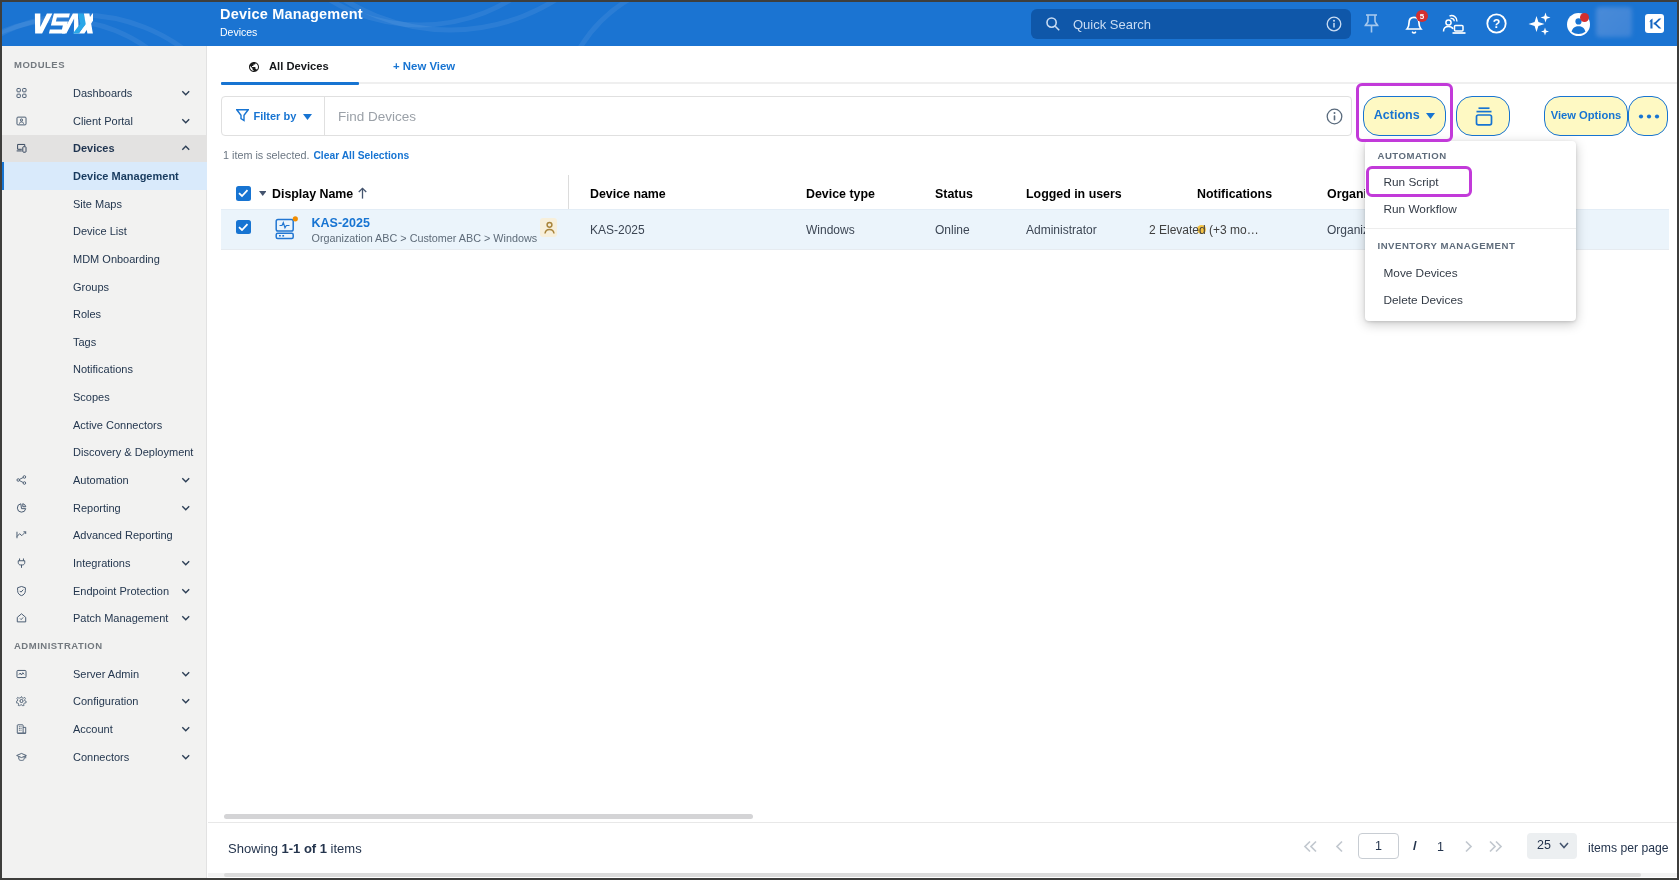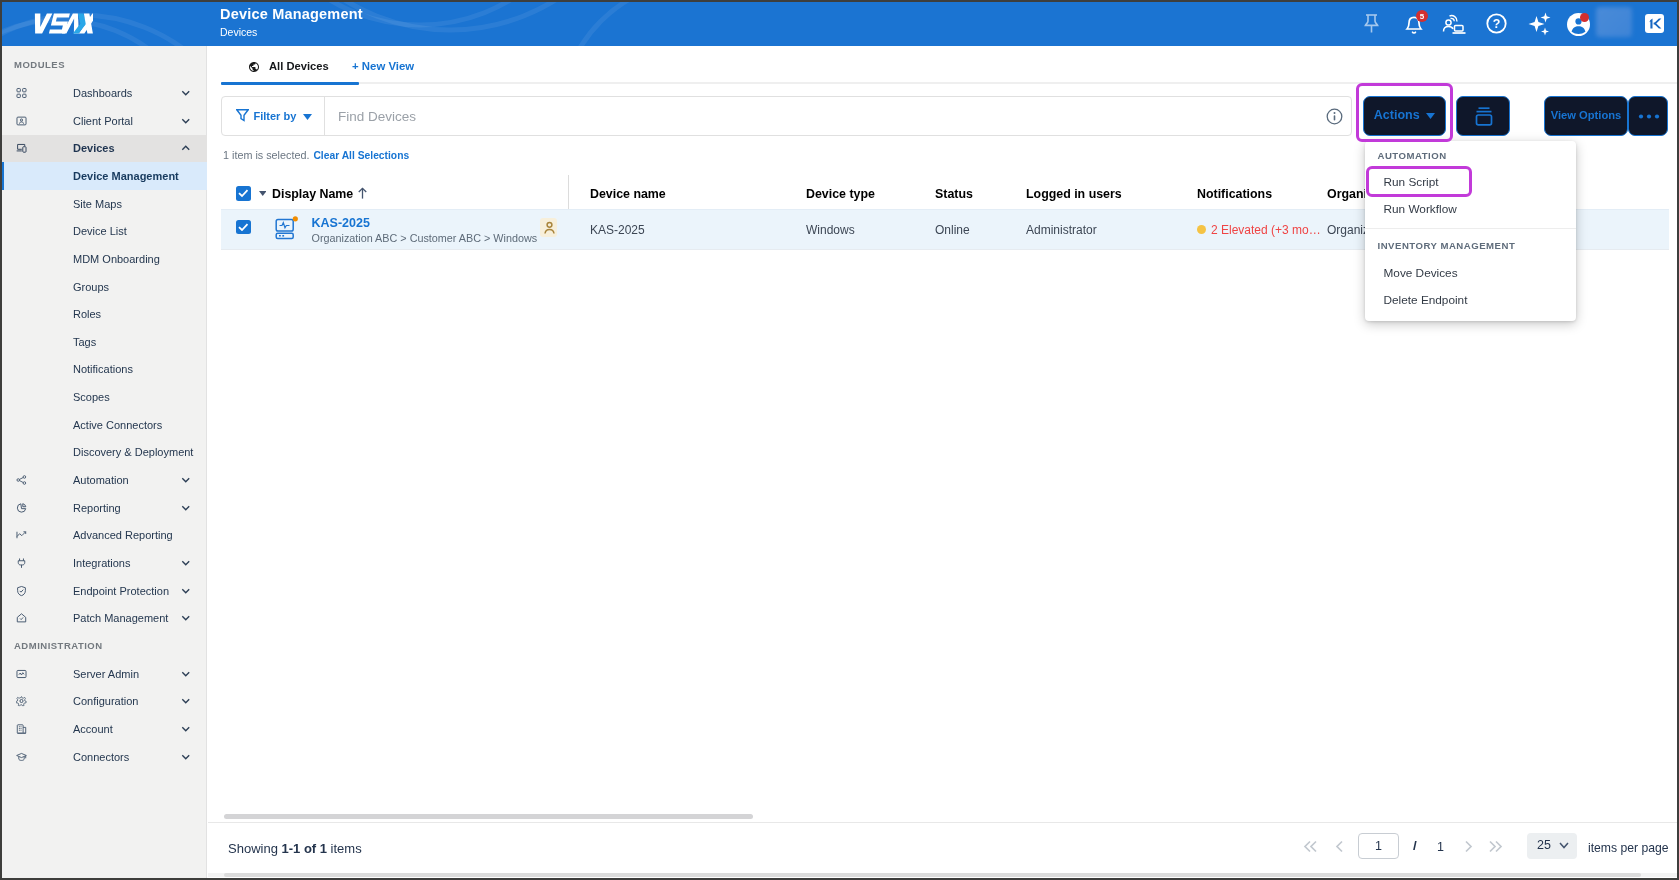--- a/index.html
+++ b/index.html
@@ -24,29 +24,29 @@
   .sb-item .chev { position:absolute; right:17px; top:50%; transform:translateY(-50%); width:9.5px; height:9.5px; }
   .sb-item.hdr { font-weight:bold; color:#1f3450; }
 
   
   .content { position:absolute; left:208px; top:46px; right:0; bottom:0; background:#fff; }
 
   
   .tabline { position:absolute; left:221px; top:82px; width:1456px; height:2px; background:#efefef; }
   .tabua { position:absolute; left:220.5px; top:82px; width:138px; height:3px; background:#1774d2; border-radius:1px; }
   .tab1 { position:absolute; left:269px; top:60px; font-size:11.2px; font-weight:bold; color:#15171a; }
-  .tab2 { position:absolute; left:352px; top:60px; font-size:11.4px; font-weight:bold; color:#1774d2; }
+  .tab2 { position:absolute; left:393px; top:60px; font-size:11.4px; font-weight:bold; color:#1774d2; }
 
   
   .toolbar { position:absolute; left:221px; top:96px; width:1131px; height:40px; border:1px solid #e0e0e0; border-radius:4px; }
   .tb-filter { position:absolute; left:0; top:0; width:103px; height:38px; border-right:1px solid #e0e0e0; }
   .filterby { position:absolute; left:31.5px; top:13px; font-size:11px; font-weight:bold; color:#1774d2; }
   .finddev { position:absolute; left:116px; top:12px; font-size:13.5px; color:#9ba1a8; }
 
-  .btn { position:absolute; top:96px; height:40px; border:1.5px solid #1774d2; border-radius:7px; background:#0f172a; color:#1774d2; font-size:12.5px; font-weight:bold; text-align:center; }
+  .btn { position:absolute; top:96px; height:40px; border:1.5px solid #1774d2; border-radius:16px; background:#fef9c3; color:#1774d2; font-size:12.5px; font-weight:bold; text-align:center; }
   .mag { position:absolute; border:3.5px solid #c23ad9; border-radius:6px; z-index:70; }
 
   
   .selline { position:absolute; left:223px; top:148.5px; font-size:10.8px; color:#6b7682; }
   .selline b { color:#1774d2; margin-left:1px; font-size:10.3px; }
 
   
   .th { position:absolute; top:186.5px; font-size:12.4px; font-weight:bold; color:#000000; white-space:nowrap; }
   .coldiv { position:absolute; left:568px; top:175px; width:1px; height:75px; background:#dcdcdc; }
   .row { position:absolute; left:221px; top:209px; width:1448px; height:41px; background:#ebf4fb; border-top:1px solid #e3edf6; border-bottom:1px solid #e6ebf0; }
@@ -88,20 +88,32 @@
         <path d="M38,1 L70,1 L70,9 L46,9 L46,17 L70,17 L70,41 L38,41 L38,33 L62,33 L62,25 L38,25 Z"></path>
         <polygon points="64,41 76,1 86,1 98,41 88,41 81,11 73,41"></polygon>
         <polygon points="115,1 126,1 109,41 98,41"></polygon>
       </g>
       <polygon fill="#2aa7e8" points="86,1 97,1 108,21 97,41 86,41 96,21"></polygon>
       <polygon fill="#ffffff" points="98,1 109,1 126,41 115,41"></polygon>
     </g>
   </svg>
   <div class="tb-title">Device Management</div>
   <div class="tb-sub">Devices</div>
+  <div class="qsearch">
+    <svg class="abs" style="left:14px;top:7px" width="16" height="16" viewBox="0 0 16 16" fill="none" stroke="#c9dcf3" stroke-width="1.6">
+        <circle cx="6.6" cy="6.6" r="4.6"></circle>
+        <line x1="10.2" y1="10.2" x2="14.2" y2="14.2"></line>
+      </svg>
+    <div class="qtext">Quick Search</div>
+    <svg class="abs" style="left:295px;top:7px" width="16" height="16" viewBox="0 0 16 16">
+        <circle cx="8" cy="8" r="6.8" fill="none" stroke="#c9dcf3" stroke-width="1.3"></circle>
+        <circle cx="8" cy="4.7" r="1" fill="#c9dcf3"></circle>
+        <rect x="7.25" y="6.8" width="1.5" height="5" rx="0.7" fill="#c9dcf3"></rect>
+      </svg>
+  </div>
 
   <svg class="abs" style="left:1362px;top:13px;opacity:.6" width="19" height="21" viewBox="0 0 19 21" fill="none" stroke="#fff" stroke-width="1.6">
     <line x1="4" y1="2" x2="15" y2="2"></line>
       <path d="M6 2 L6 8 C6 10 4 11 3.4 12.4 L15.6 12.4 C15 11 13 10 13 8 L13 2"></path>
       <line x1="9.5" y1="12.6" x2="9.5" y2="19.5"></line>
   </svg>
 
   <svg class="abs" style="left:1402px;top:12px" width="24" height="24" viewBox="0 0 24 24" fill="none" stroke="#fff" stroke-width="1.7">
     <path d="M5 17 L19 17 C17.8 15.5 17 14.8 17 11 C17 7.5 15 5.4 12 5.4 C9 5.4 7 7.5 7 11 C7 14.8 6.2 15.5 5 17 Z"></path>
     <path d="M10.2 19.6 C10.6 20.5 11.2 21 12 21 C12.8 21 13.4 20.5 13.8 19.6" stroke-width="1.5"></path>
@@ -428,31 +440,31 @@
   <svg style="position:absolute;left:2.5px;top:2.5px" width="13" height="14" viewBox="0 0 13 14" fill="none" stroke="#a9853c" stroke-width="1.5">
       <circle cx="6.5" cy="3.8" r="2.4"></circle>
       <path d="M2 12.5 C2.3 9.6 4.2 8.4 6.5 8.4 C8.8 8.4 10.7 9.6 11 12.5"></path>
     </svg>
 </div>
 <div class="td" style="left:590px">KAS-2025</div>
 <div class="td" style="left:806px">Windows</div>
 <div class="td" style="left:935px">Online</div>
 <div class="td" style="left:1026px">Administrator</div>
 <div class="abs" style="left:1197px;top:225px;width:9px;height:9px;border-radius:50%;background:#f5c344"></div>
-<div class="td" style="left:1211px;color:#ef4444">2 Elevated (+3 mo…</div>
+<div class="td" style="left:1149px;color:#404040">2 Elevated (+3 mo…</div>
 <div class="td" style="left:1327px">Organiz…</div>
 
 <div class="menu">
   <div class="mh" style="top:8.7px">AUTOMATION</div>
   <div class="mi" style="top:33.7px">Run Script</div>
   <div class="mi" style="top:60.7px">Run Workflow</div>
   <div class="mdv" style="top:86.7px"></div>
   <div class="mh" style="top:99.4px">INVENTORY MANAGEMENT</div>
   <div class="mi" style="top:125.3px">Move Devices</div>
-  <div class="mi" style="top:152.1px">Delete Endpoint</div>
+  <div class="mi" style="top:152.1px">Delete Devices</div>
 </div>
 <div class="mag" style="left:1365.5px;top:165.5px;width:106px;height:31px"></div>
 
 <div class="scrltrack"></div>
 <div class="scrlthumb"></div>
 <div class="abs" style="left:224px;top:873px;width:1417px;height:4px;background:#dcdcdc;border-radius:2px"></div>
 <div class="footer"></div>
 <div class="showing">Showing <b>1-1 of 1</b> items</div>
 <svg class="abs" style="left:1303px;top:840px" width="15" height="13" viewBox="0 0 15 13" fill="none" stroke="#c2c8cf" stroke-width="1.7">
     <polyline points="7,1.5 2,6.5 7,11.5"></polyline>

